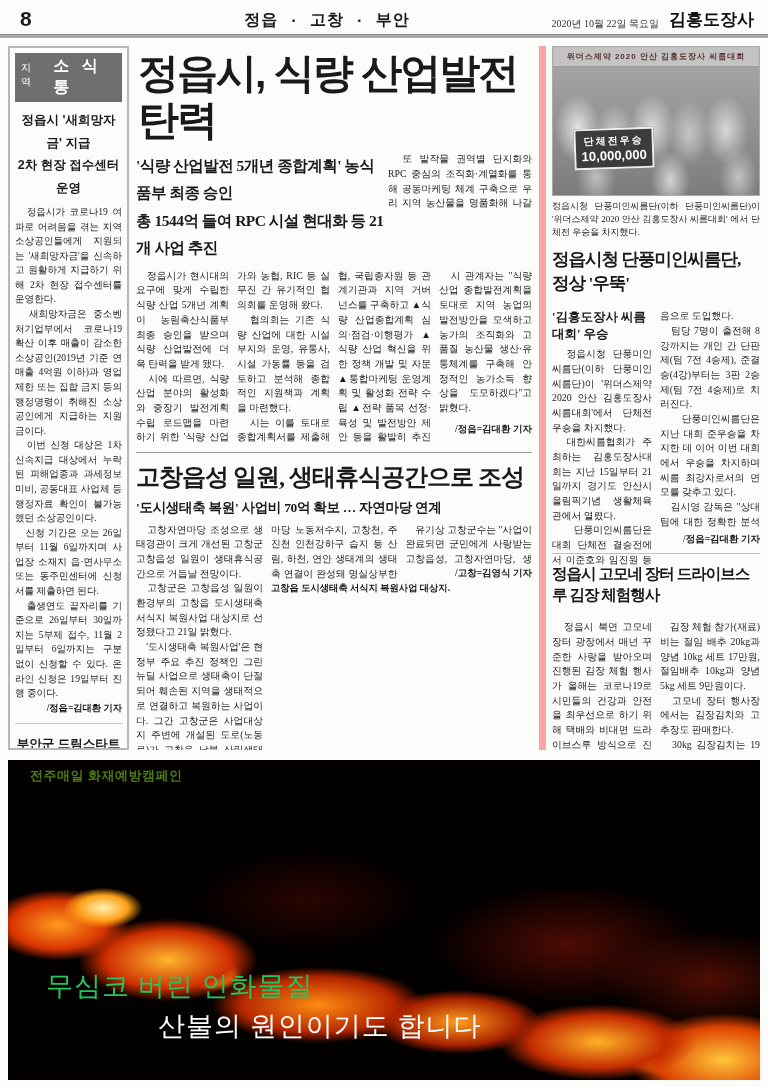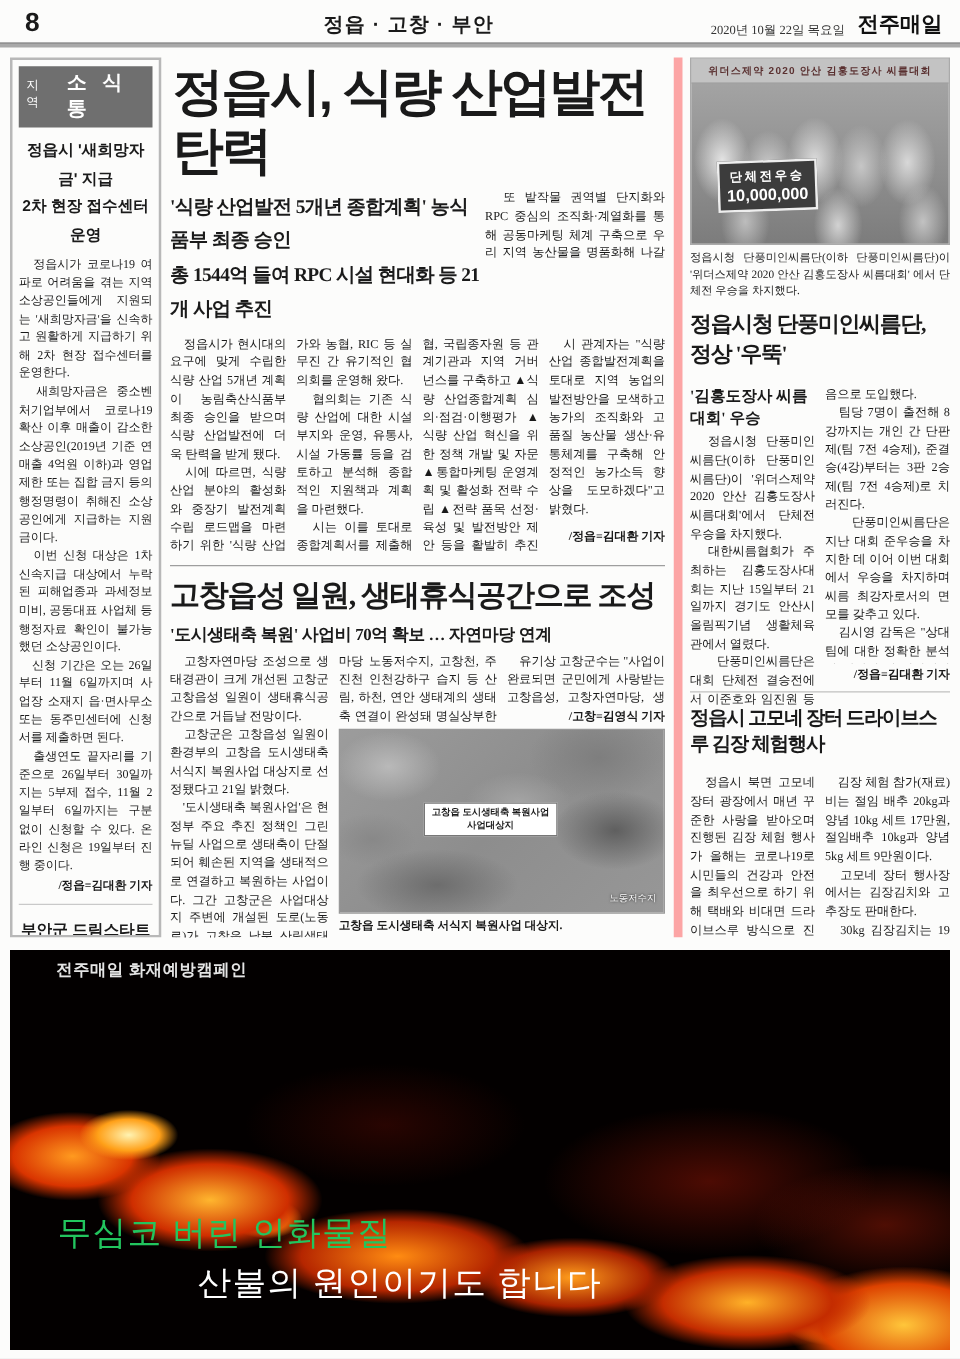--- a/index.html
+++ b/index.html
@@ -5,21 +5,21 @@
   * { margin:0; padding:0; box-sizing:border-box; }
   html,body { background:#e8e8e8; }
   .page {
     position:relative; width:768px; height:1087px; margin:0 auto;
     background:#fcfcfb; color:#1a1a1a; overflow:hidden;
     font-family:"Liberation Serif","DejaVu Serif",serif;
   }
   
   .masthead-row{ height:34px; display:flex; align-items:flex-end; padding:4px 14px 3px 20px; }
   .page-num{ font-family:"Liberation Sans",sans-serif; font-size:21px; font-weight:bold; width:110px; }
-  .section-title{ flex:1; text-align:center; font-family:Liberation Sans, sans-serif; font-size:16px; font-weight:bold; letter-spacing:1px; }
+  .section-title{ flex:1; text-align:center; font-family:Liberation Mono, monospace; font-size:16px; font-weight:bold; letter-spacing:1px; }
   .dateline{ width:230px; text-align:right; font-size:10px; color:#333; display:flex; align-items:flex-end; justify-content:flex-end; gap:10px;}
   .paper-name{ font-family:"Liberation Sans",sans-serif; font-size:17px; font-weight:900; color:#111; }
   .rule-thick{ height:4px; background:#a9a9a9; border-top:1px solid #8a8a8a; margin:0 0 0 0; }
 
   
   .content-row{ display:flex; gap:7px; padding:8px 8px 0 8px; height:712px; overflow:hidden; }
   .sidebar{ width:121px; flex:none; border:2px solid #b8b8b8; padding:5px 5px 4px 5px; overflow:hidden; }
   .center{ width:396px; flex:none; }
   .rightcol{ flex:1; border-left:7px solid #fca5a5; padding-left:6px; }
 
@@ -94,22 +94,22 @@
   .placard .l2{ font-family:"Liberation Sans",sans-serif; font-size:13px; font-weight:900; }
   .photo-caption{ font-size:9px; line-height:1.45; margin:4px 0 6px 0; text-align:justify; }
   .right-headline{ font-size:17.5px; font-weight:bold; letter-spacing:-1px; padding:2px 0 6px 0; }
   .right-sub{ font-size:12.5px; font-weight:bold; margin-bottom:4px; }
   .ss-cols .col{ height:238px; }
   .gimjang-headline{ font-size:15.5px; font-weight:bold; letter-spacing:-1px; padding:4px 0 6px 0; }
   .gj-cols .col{ height:228px; }
 
   
   .campaign{ position:absolute; left:8px; right:8px; top:760px; height:320px; background:#030000; overflow:hidden; }
-  .campaign-label{ position:absolute; left:22px; top:7px; color:#e5e5e5;
-                   font-family:"Liberation Sans",sans-serif; font-size:13px; font-weight:bold; letter-spacing:0.5px;margin-left:15px; }
+  .campaign-label{ position:absolute; left:22px; top:7px; color:#4d7c0f;
+                   font-family:"Liberation Sans",sans-serif; font-size:13px; font-weight:bold; letter-spacing:0.5px; }
   .fire{ position:absolute; inset:0;
     background:
       radial-gradient(ellipse 55px 28px at 95px 148px, #fff3b2 0%, #ffa018 45%, transparent 72%),
       radial-gradient(ellipse 95px 48px at 50px 165px, #ff9a1f 0%, #d93400 50%, transparent 74%),
       radial-gradient(ellipse 120px 55px at 160px 200px, #ffb62e 0%, #cf2e00 52%, transparent 75%),
       radial-gradient(ellipse 40px 22px at 205px 215px, #ffe58a 0%, #ff8d10 45%, transparent 72%),
       radial-gradient(ellipse 140px 50px at 310px 245px, #ff8c12 0%, #b52600 55%, transparent 76%),
       radial-gradient(ellipse 110px 42px at 450px 262px, #ff9d1c 0%, #a82200 55%, transparent 76%),
       radial-gradient(ellipse 130px 50px at 590px 282px, #ffb228 0%, #c42c00 52%, transparent 76%),
       radial-gradient(ellipse 120px 60px at 715px 300px, #ffc63a 0%, #dd4200 55%, transparent 78%),
@@ -124,21 +124,21 @@
 </head>
 <body>
 
 <div class="page">
 
   <div class="masthead-row">
     <div class="page-num">8</div>
     <div class="section-title">정읍 · 고창 · 부안</div>
     <div class="dateline">
       <span>2020년 10월 22일 목요일</span>
-      <span class="paper-name">전주매일</span>
+      <span class="paper-name">김홍도장사</span>
     </div>
   </div>
   <div class="rule-thick"></div>
 
   <div class="content-row">
 
     <aside class="sidebar">
       <div class="sb-header">
         <span class="small">지역</span>
         <span class="big">소 식 통</span>
@@ -202,25 +202,20 @@
 　이에 고창군은 녹지연결로, 생태습지, 탄소저감숲, 생물서식공간, 자연관찰로 등을 2022년까지 완공해 군민에게 최상의 생태계 서비스를 제공할 계획이다. 사업비 70억원을 확보해 이중 70%(49억원)를 국고에서 보조를 받아 추진된다.
 　생태복원 사업이 완료되면 고창자연</div>
           <div class="gochang-right">
             <div class="mini-cols">
               <div class="col body-text">마당 노동저수지, 고창천, 주진천 인천강하구 습지 등 산림, 하천, 연안 생태계의 생태축 연결이 완성돼 명실상부한 생태도시로 거듭날 것으로 기대를 모으고 있다.</div>
               <div class="col">
                 <div class="body-text" style="height:42px;">　유기상 고창군수는 "사업이 완료되면 군민에게 사랑받는 고창읍성, 고창자연마당, 생태탐방로가 하나로 연결돼 가족·연인들과 편안하게 걷고 즐길 수 있는 고창군의 또 다른 생태관광 명소가 될 것으로 기대한다"고 말했다.</div>
                 <div class="byline">/고창=김영식 기자</div>
               </div>
             </div>
-            <div class="map">
-              <div class="map-label">고창읍 도시생태축 복원사업
-사업대상지</div>
-              <div class="map-tag">노동저수지</div>
-            </div>
             <div class="map-caption">고창읍 도시생태축 서식지 복원사업 대상지.</div>
           </div>
         </div>
       </article>
 
     </main>
 
     <section class="rightcol">
 
       <article>

